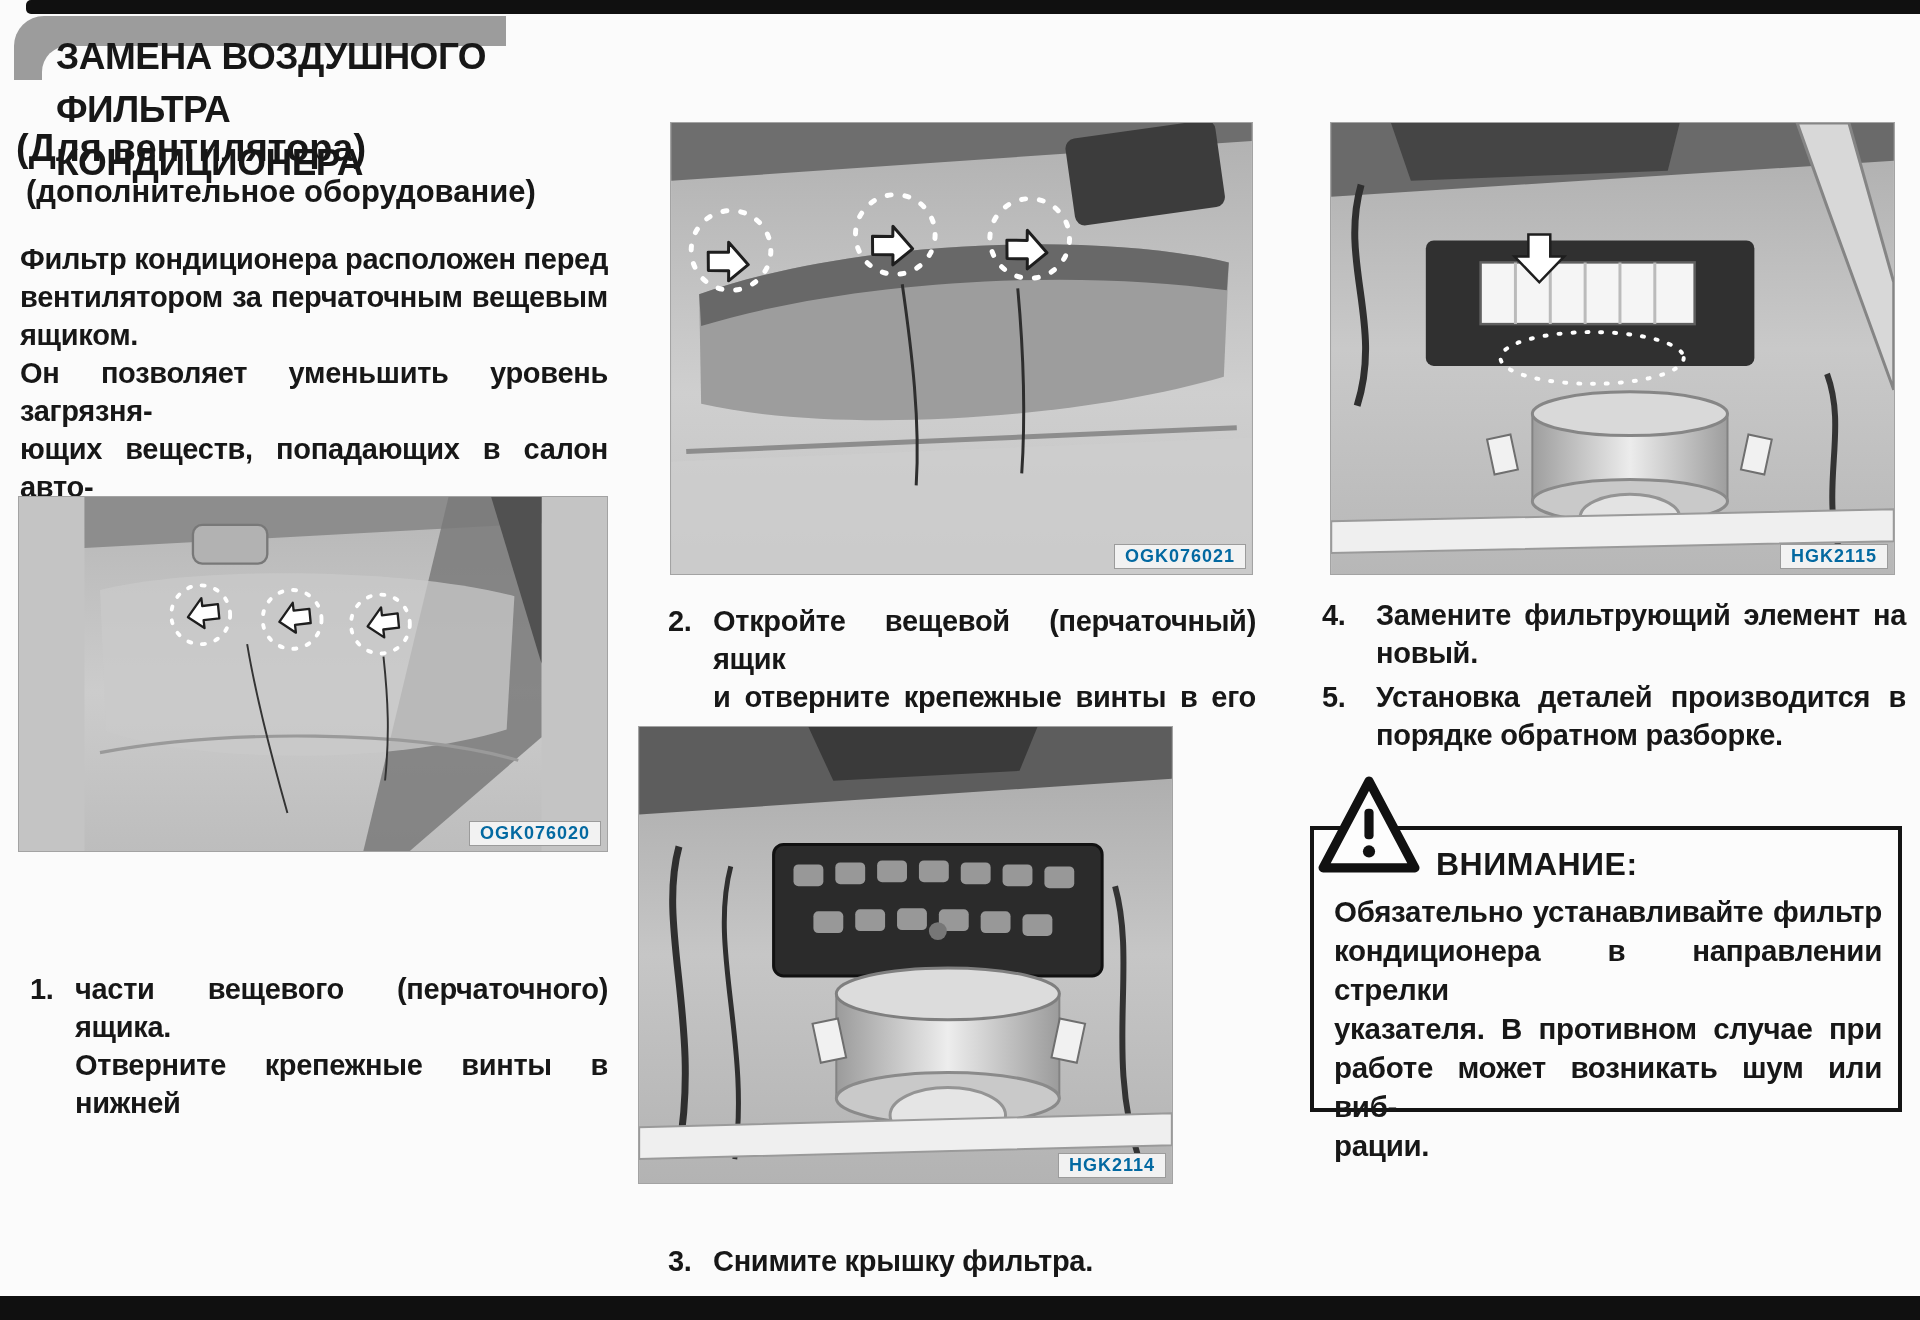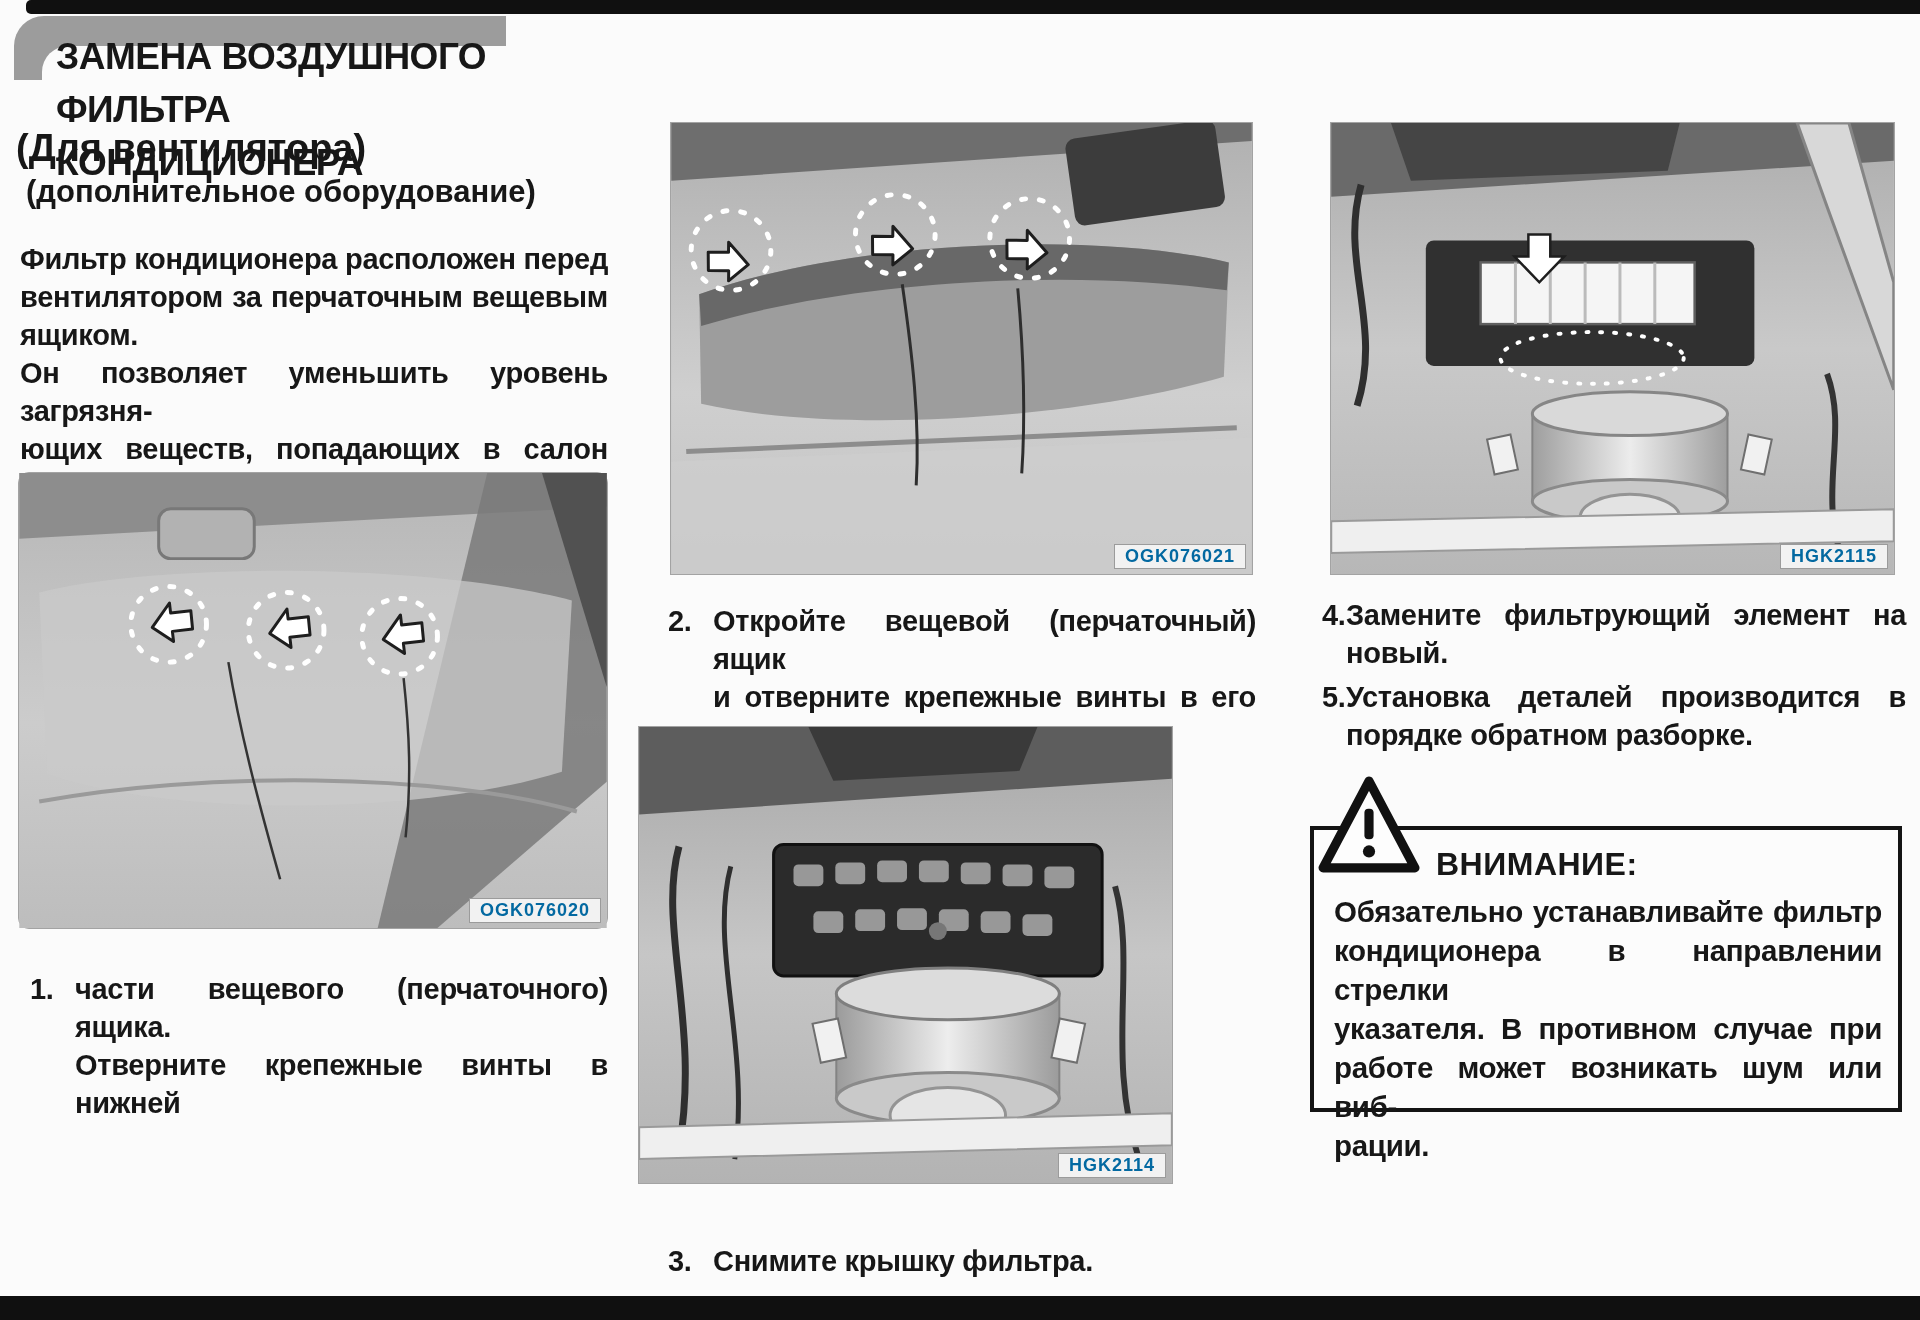--- a/index.html
+++ b/index.html
@@ -20,24 +20,24 @@
   .just .tline{text-align:justify;}
   .just .tline.fill{text-align-last:justify;}
   .step{font-size:29px;line-height:38px;letter-spacing:-0.3px;}
   .step .num{position:absolute;left:0;top:0;}
   .step .body{margin-left:45px;}
   #step1{left:30px;top:970px;width:578px;}
   #step2{left:668px;top:602px;width:588px;}
   #step3{left:668px;top:1242px;width:520px;}
   #step4{left:1322px;top:596px;width:584px;}
   #step5{left:1322px;top:678px;width:584px;}
-  #step4 .body,#step5 .body{margin-left:24px;}
+  #step4 .body,#step5 .body{margin-left:54px;}
   
   .fig{border:1px solid #a3a3a3;box-sizing:border-box;background:#c4c4c4;}
-  #fig1{left:18px;top:472px;width:590px;height:457px;border-radius:11px;}
+  #fig1{left:18px;top:496px;width:590px;height:356px;}
   #fig2{left:670px;top:122px;width:583px;height:453px;}
   #fig3{left:638px;top:726px;width:535px;height:458px;}
   #fig4{left:1330px;top:122px;width:565px;height:453px;}
   .fig svg{display:block;width:100%;height:100%;}
   .figcode{position:absolute;right:6px;bottom:5px;background:#f2f2f2;border:1px solid #9b9b9b;
            padding:1px 10px;font-size:18px;letter-spacing:1px;color:#0369a1;}
   
   #warnbox{left:1310px;top:826px;width:592px;height:286px;border:4px solid #141414;background:#fcfcfc;box-sizing:border-box;}
   #warntri{left:1318px;top:776px;width:102px;height:100px;}
   #warntitle{left:1436px;top:846px;font-size:32px;letter-spacing:0.5px;}

